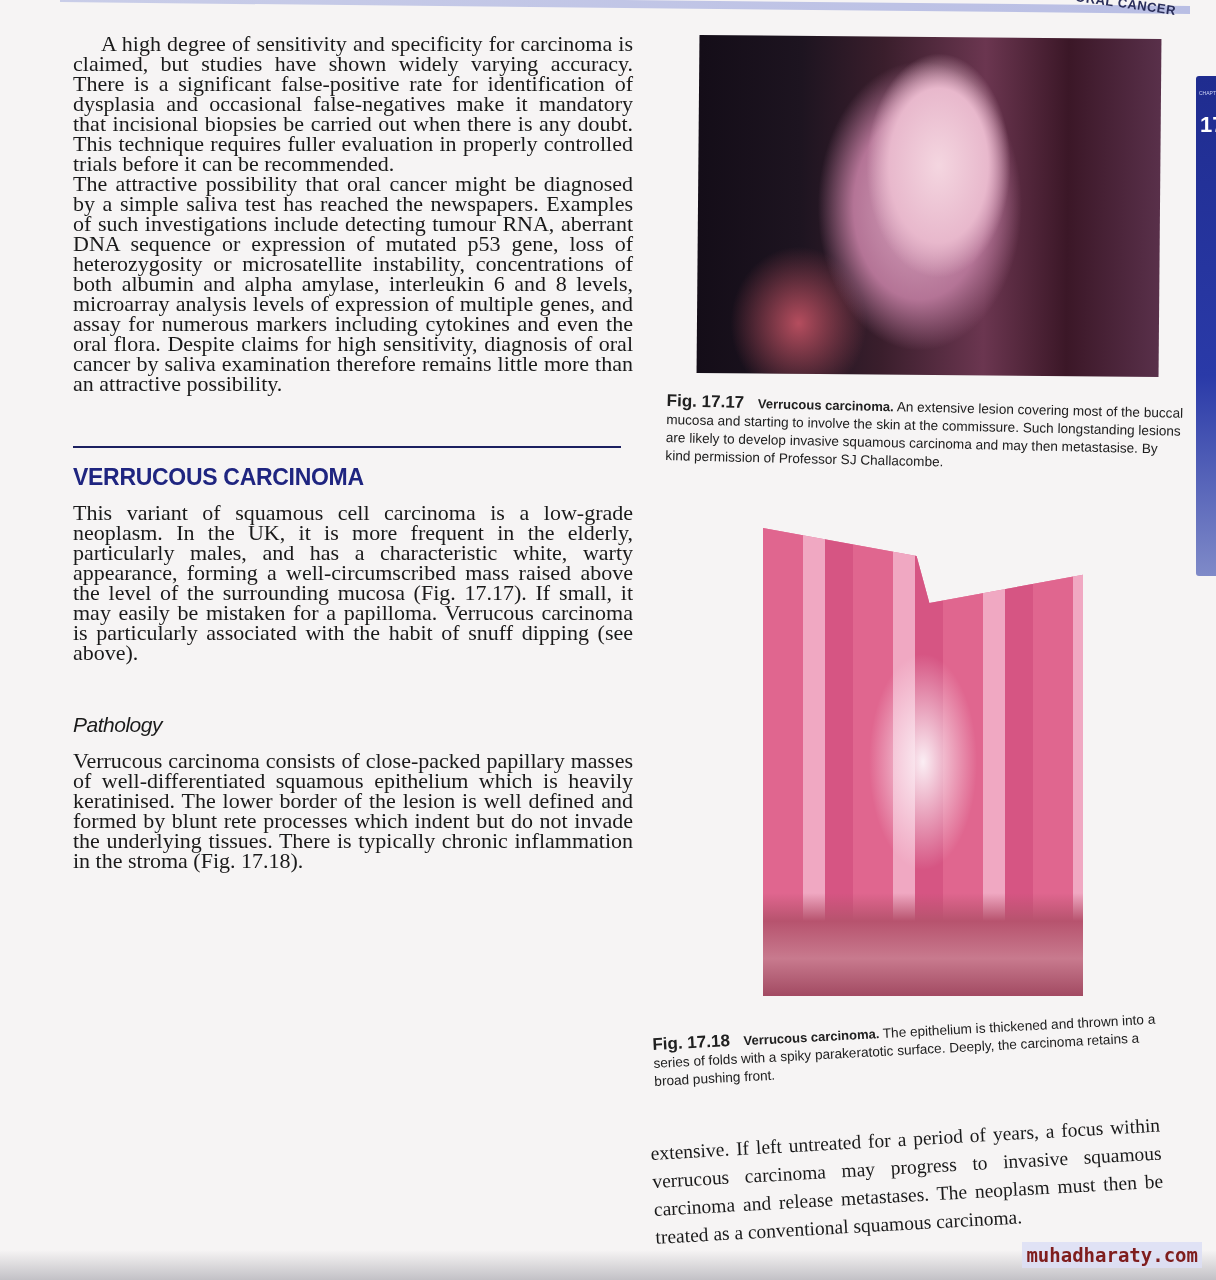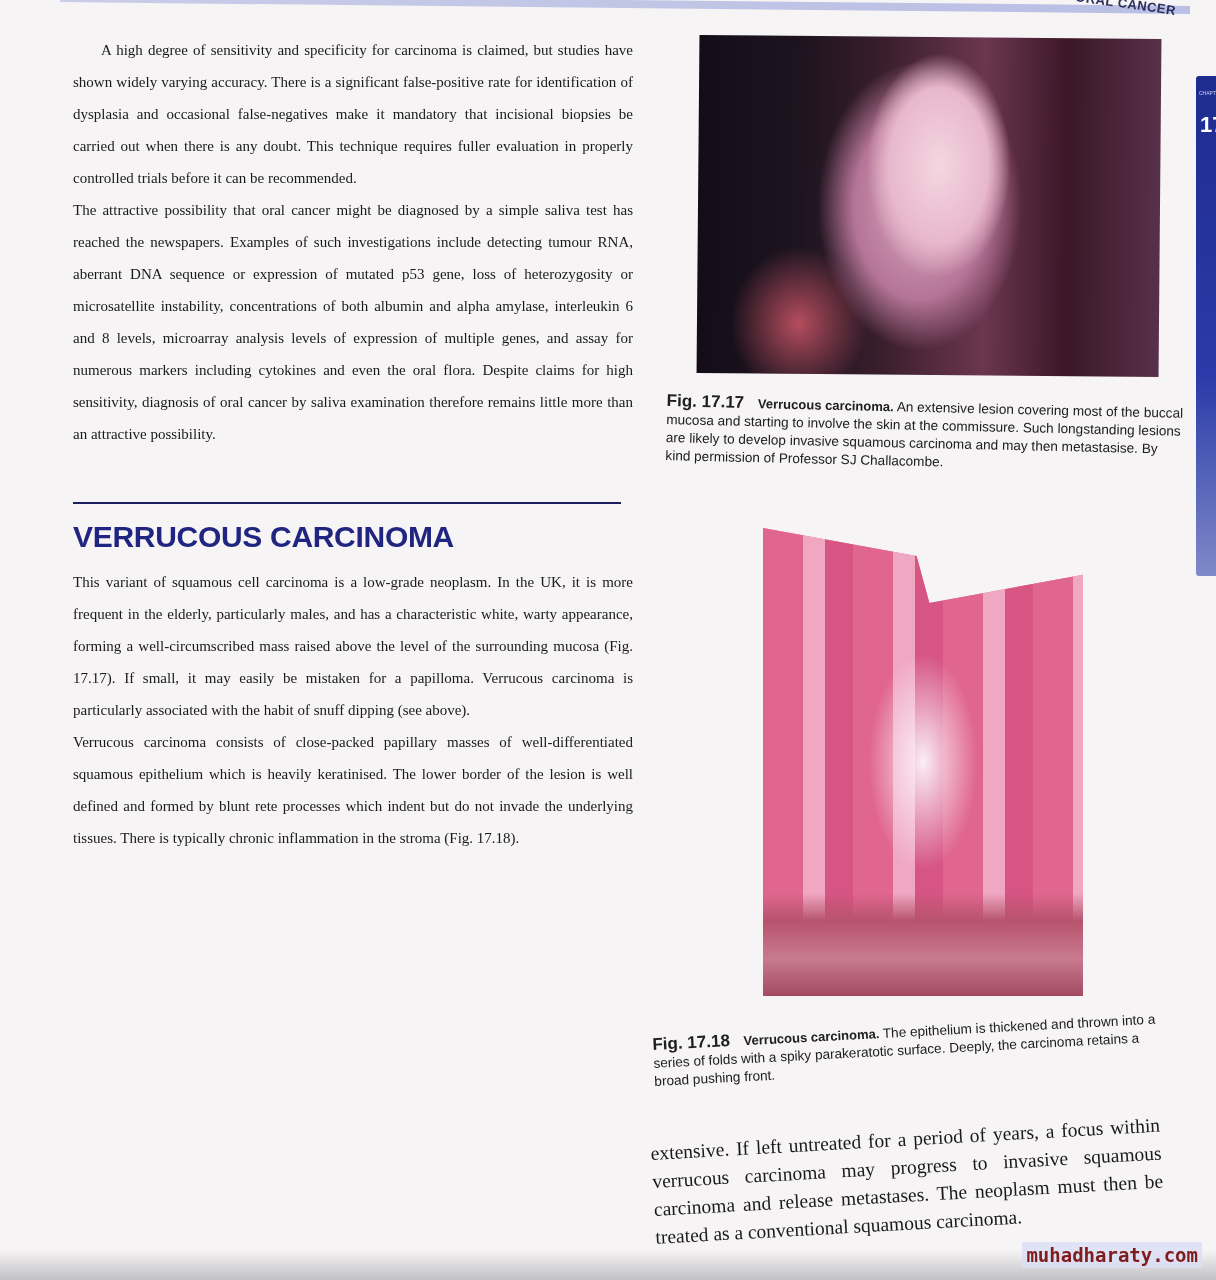--- a/index.html
+++ b/index.html
@@ -29,33 +29,33 @@
     font-family: "Liberation Sans", sans-serif; font-weight: bold; font-size: 22px;
   }
   .chapter-tab .lbl {
     position: absolute; left: 3px; top: 14px; color: #cfd4f6;
     font-family: "Liberation Sans", sans-serif; font-size: 5px;
   }
   .left-col {
     position: absolute; left: 73px; top: 34px; width: 560px;
   }
   p.body {
-    margin: 0; font-size: 15px; line-height: 32px; text-align: justify;
+    margin: 0; font-size: 22px; line-height: 20px; text-align: justify;
   }
   p.body.indent { text-indent: 28px; }
   h3.sub {
     font-family: "Liberation Sans", sans-serif; font-weight: bold;
     font-size: 21px; margin: 56px 0 14px 2px; letter-spacing: -0.5px;
   }
   .section-rule {
     height: 2px; background: #1c2060; margin: 52px 0 10px 0; width: 548px;
   }
   h2.section {
     font-family: "Liberation Sans", sans-serif; font-weight: bold; color: #1f2580;
-    font-size: 30px; margin: 16px 0 12px 0; letter-spacing: -0.3px;
+    font-size: 23px; margin: 16px 0 12px 0; letter-spacing: -0.3px;
   }
   h3.italic {
     font-family: "Liberation Sans", sans-serif; font-style: italic;
     font-size: 21px; font-weight: normal; margin: 50px 0 14px 0; letter-spacing: -0.5px;
   }
   .fig1 {
     position: absolute; left: 698px; top: 37px; width: 462px; height: 338px;
     background:
       radial-gradient(ellipse 90px 140px at 52% 38%, #f4d6e0 0%, #e8b8cc 55%, rgba(0,0,0,0) 80%),
       radial-gradient(ellipse 120px 170px at 48% 50%, #d9a7c0 0%, #b47496 55%, rgba(0,0,0,0) 85%),
@@ -108,20 +108,21 @@
 
 <div class="left-col">
   <p class="body indent">A high degree of sensitivity and specificity for carcinoma is claimed, but studies have shown widely varying accuracy. There is a significant false-positive rate for identification of dysplasia and occasional false-negatives make it mandatory that incisional biopsies be carried out when there is any doubt. This technique requires fuller evaluation in properly controlled trials before it can be recommended.</p>
 
   <p class="body">The attractive possibility that oral cancer might be diagnosed by a simple saliva test has reached the newspapers. Examples of such investigations include detecting tumour RNA, aberrant DNA sequence or expression of mutated p53 gene, loss of heterozygosity or microsatellite instability, concentrations of both albumin and alpha amylase, interleukin 6 and 8 levels, microarray analysis levels of expression of multiple genes, and assay for numerous markers including cytokines and even the oral flora. Despite claims for high sensitivity, diagnosis of oral cancer by saliva examination therefore remains little more than an attractive possibility.</p>
 
   <div class="section-rule"></div>
   <h2 class="section">VERRUCOUS CARCINOMA</h2>
   <p class="body">This variant of squamous cell carcinoma is a low-grade neoplasm. In the UK, it is more frequent in the elderly, particularly males, and has a characteristic white, warty appearance, forming a well-circumscribed mass raised above the level of the surrounding mucosa (Fig. 17.17). If small, it may easily be mistaken for a papilloma. Verrucous carcinoma is particularly associated with the habit of snuff dipping (see above).</p>
 
+  <h3 class="italic">Pathology</h3>
   <p class="body">Verrucous carcinoma consists of close-packed papillary masses of well-differentiated squamous epithelium which is heavily keratinised. The lower border of the lesion is well defined and formed by blunt rete processes which indent but do not invade the underlying tissues. There is typically chronic inflammation in the stroma (Fig. 17.18).</p>
 </div>
 
 <div class="fig1"></div>
 <div class="caption cap1">
   <span class="fignum">Fig. 17.17</span>
   <span class="figtitle">Verrucous carcinoma.</span>
   <span>An extensive lesion covering most of the buccal mucosa and starting to involve the skin at the commissure. Such longstanding lesions are likely to develop invasive squamous carcinoma and may then metastasise. By kind permission of Professor SJ Challacombe.</span>
 </div>
 

